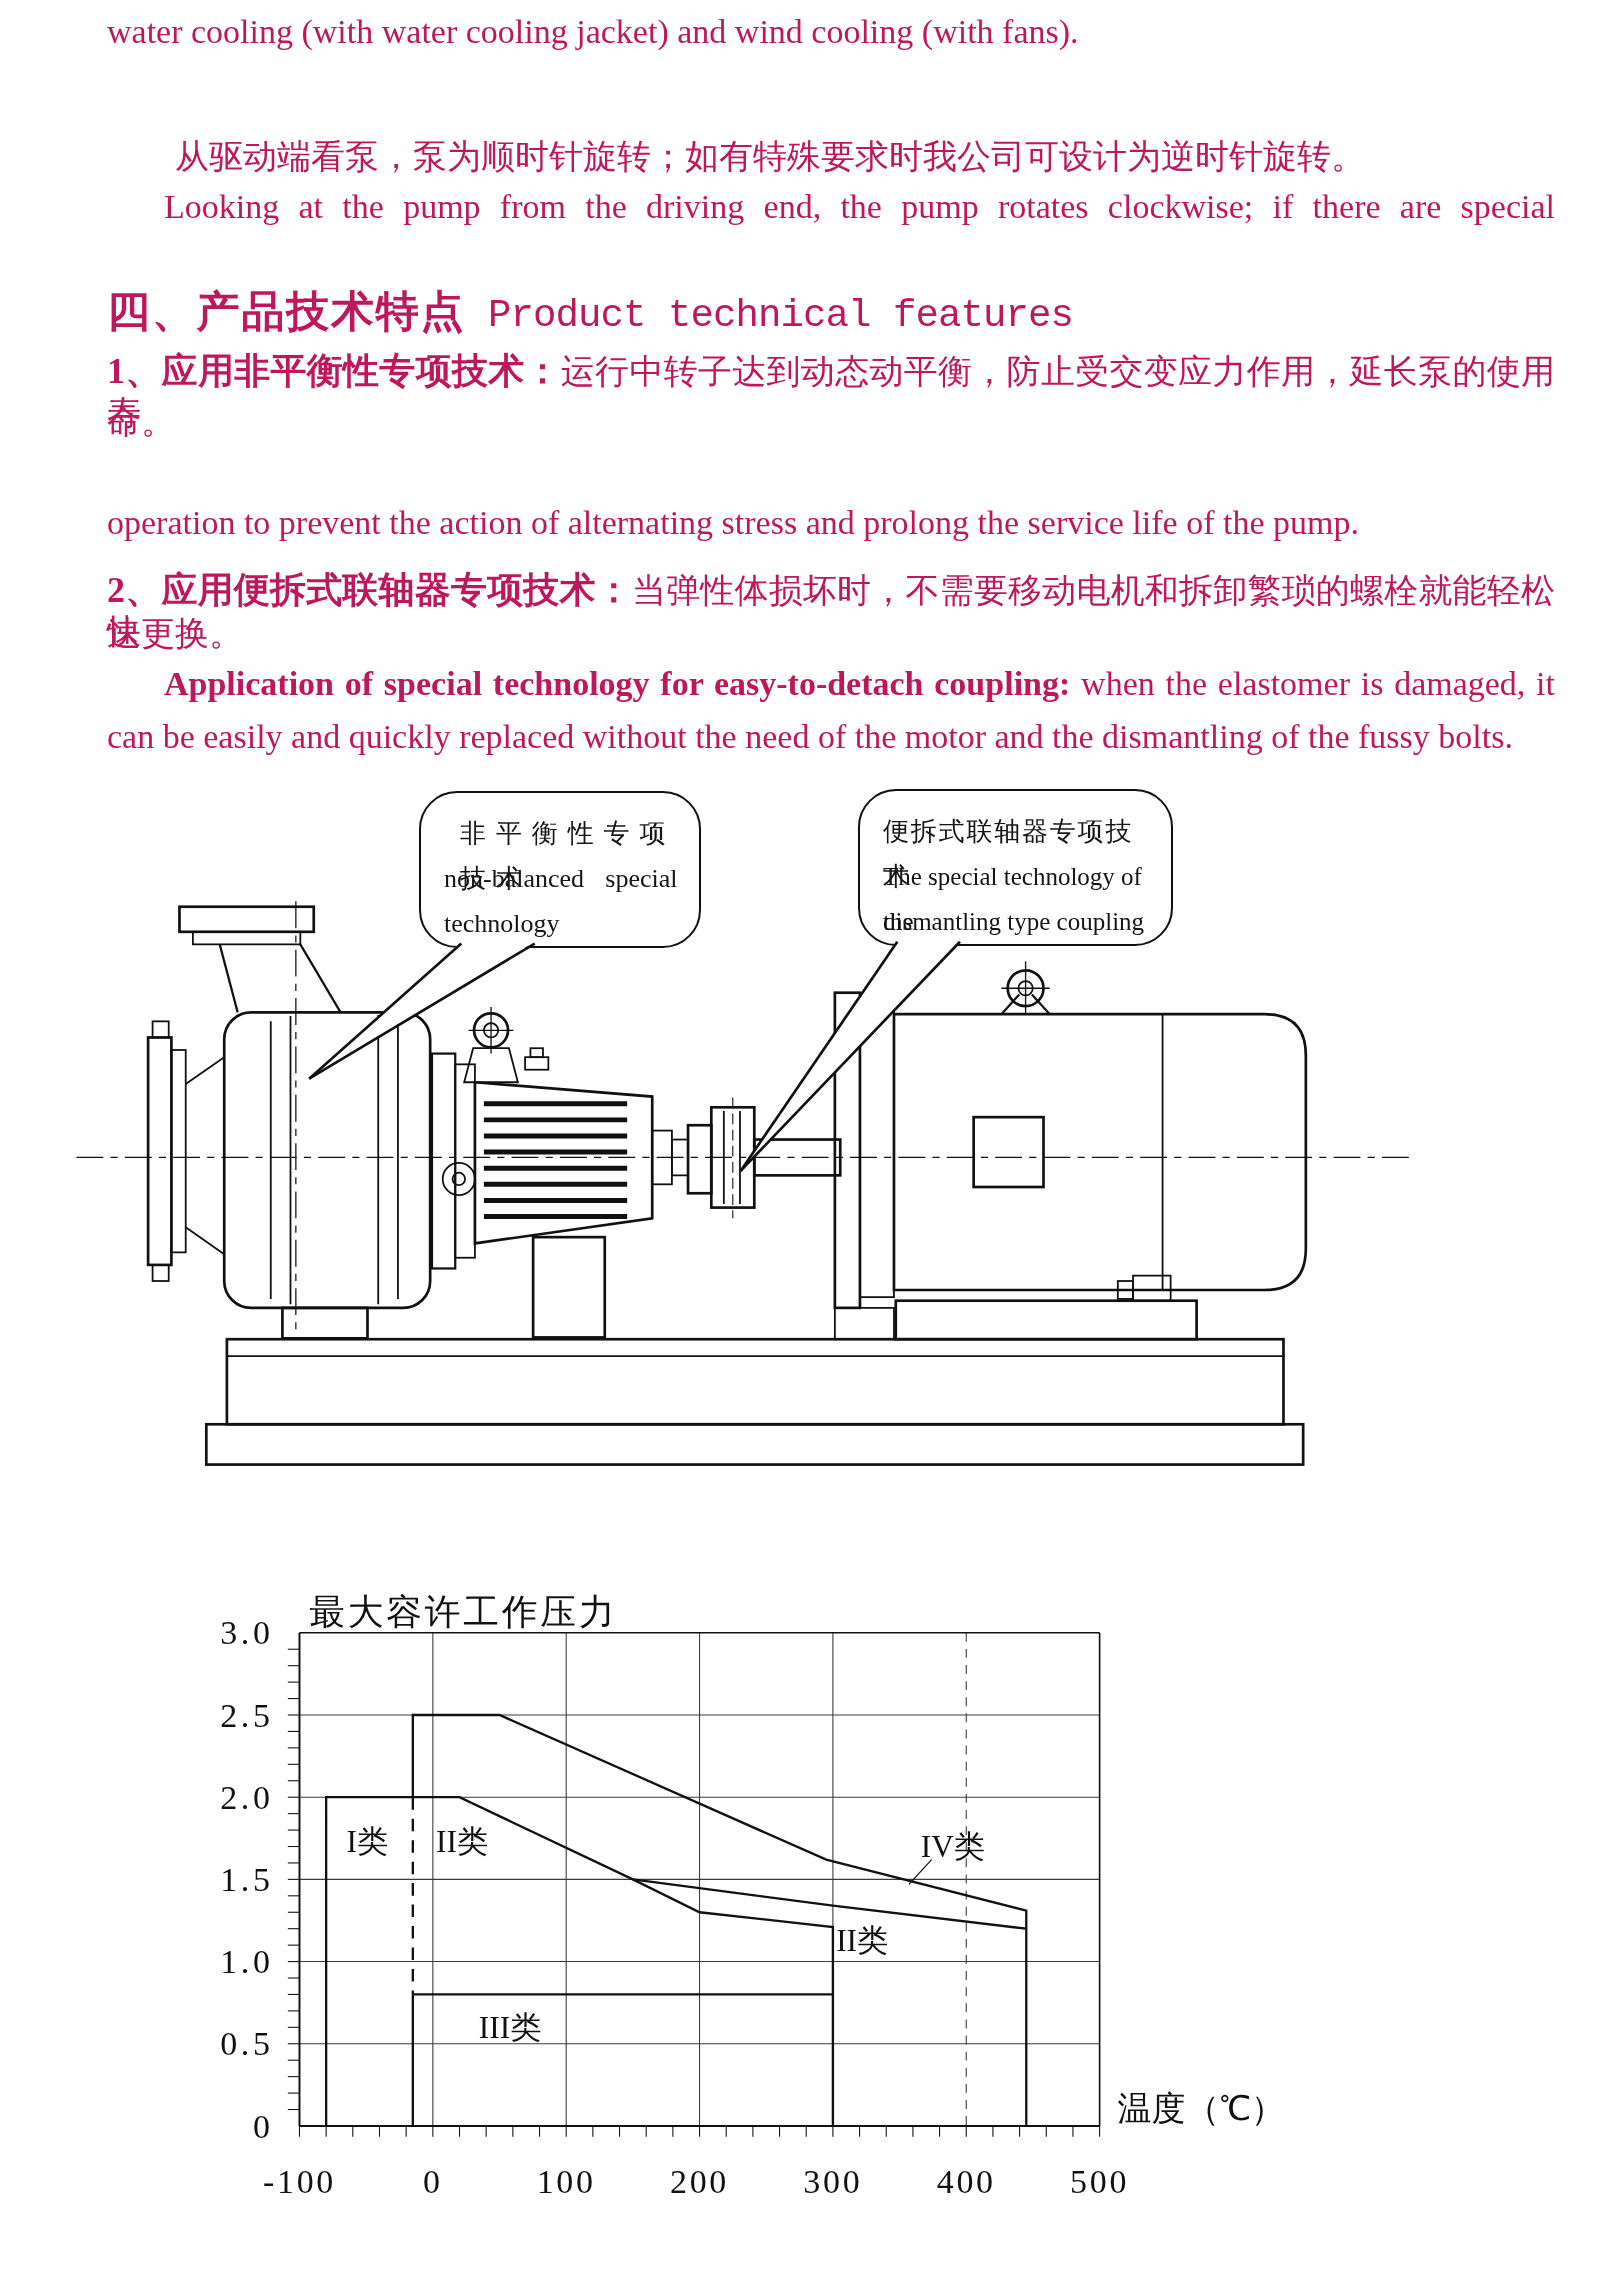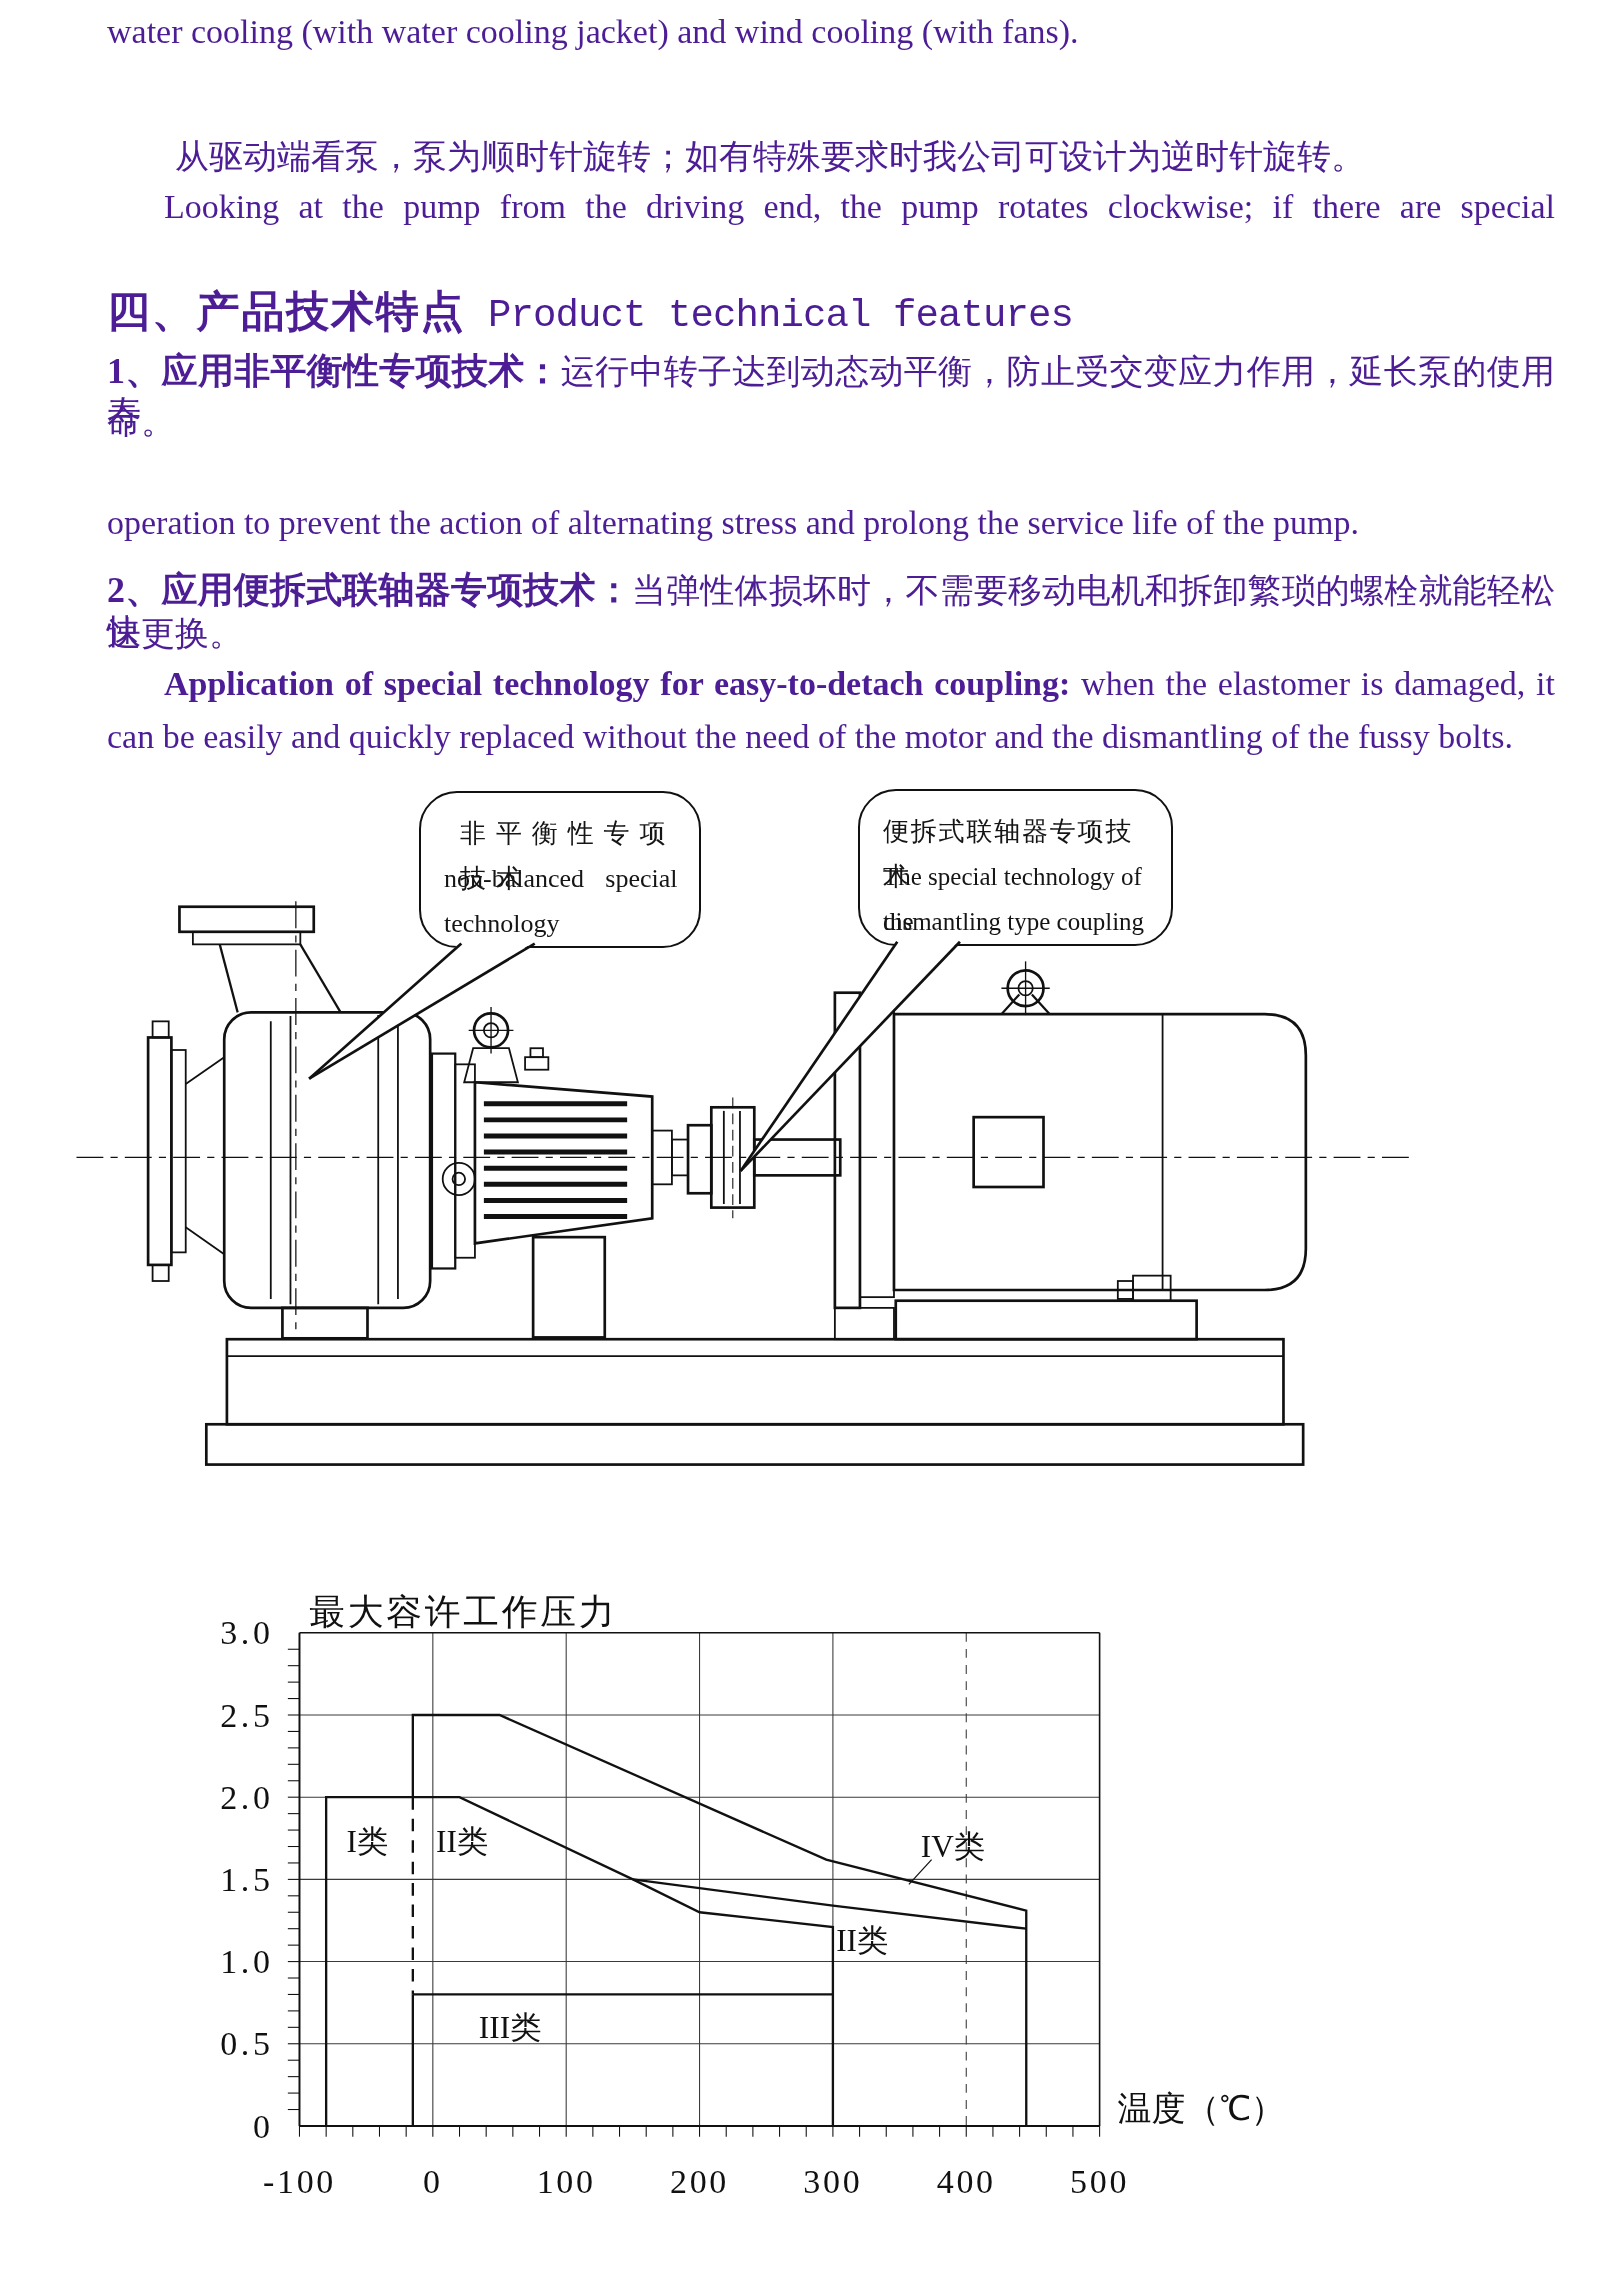--- a/index.html
+++ b/index.html
@@ -8,21 +8,21 @@
     width:1620px;height:2291px;
     margin:0 auto;
     background:#ffffff;
     font-family:"Liberation Serif", serif;
     color:#111;
     overflow:hidden;
   }
   .tline{
     position:absolute;left:107px;width:1448px;
     font-size:34px;line-height:41px;white-space:nowrap;
-    color:#4c1d95;
+    color:#be185d;
   }
   .just{white-space:normal;text-align:justify;text-align-last:justify;}
   .b{font-weight:bold;}
   .h27{font-size:34px;font-weight:bold;}
   .h4zh{font-size:43px;font-weight:600;letter-spacing:1.8px;}
   .h4en{font-size:39px;font-family:"Liberation Mono", monospace;font-weight:500;letter-spacing:-0.9px;}
   .h3{font-size:38px;font-weight:bold;}
   .bubble{
     position:absolute;border:2.7px solid #111;border-radius:38px;
     background:#fff;z-index:2;box-sizing:border-box;

